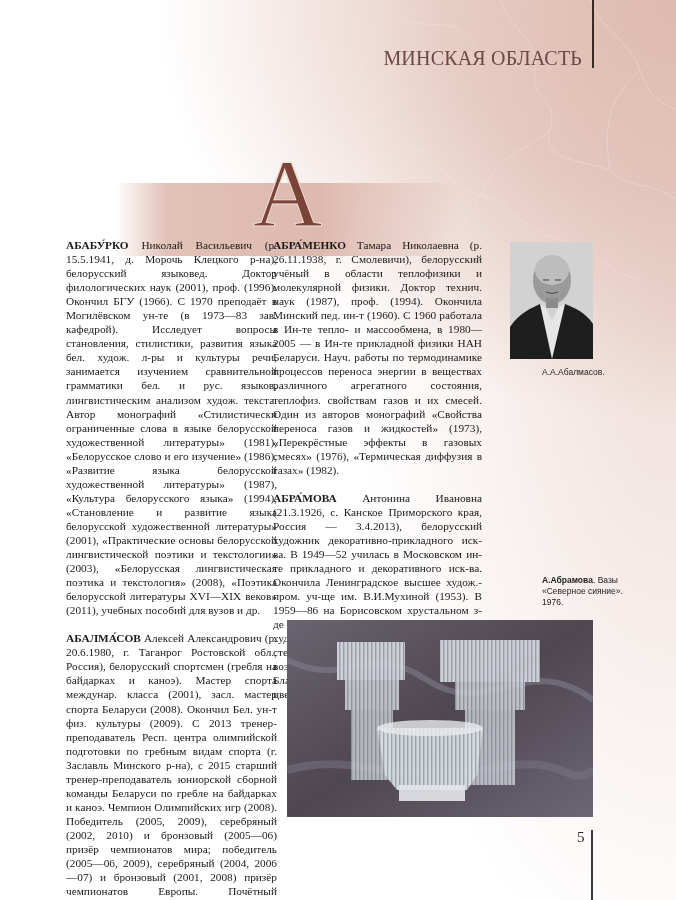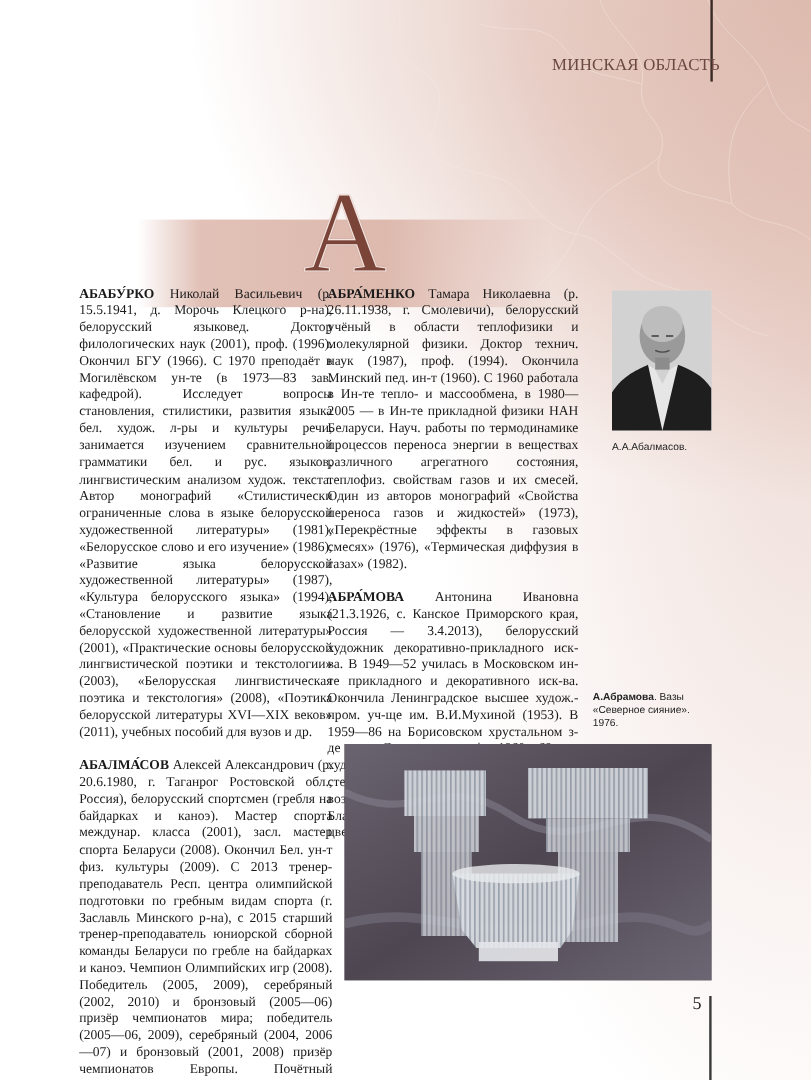--- a/index.html
+++ b/index.html
@@ -17,22 +17,22 @@
     pointer-events: none;
   }
   .bg-cracks {
     position: absolute; left: 300px; top: 0; width: 376px; height: 300px;
     opacity: 0.55; pointer-events: none;
   }
   .header-rule {
     position: absolute; left: 592px; top: 0; width: 2px; height: 68px; background: #3a2a26;
   }
   .region-title {
-    position: absolute; right: 76px; top: 47px;
-    font-size: 14px; letter-spacing: 0.2px; color: #6b4843;
+    position: absolute; right: 94px; top: 47px;
+    font-size: 20px; letter-spacing: 0.2px; color: #6b4843;
     font-family: "Liberation Serif", "DejaVu Serif", serif;
   }
   .letter-band {
     position: absolute; left: 115px; top: 183px; width: 345px; height: 73px;
     background: linear-gradient(90deg, rgba(225,192,182,0) 0%, rgba(222,186,175,0.9) 15%, rgba(220,182,170,0.95) 60%, rgba(225,192,182,0.4) 90%, rgba(225,192,182,0) 100%);
   }
   .big-letter {
     position: absolute; left: 253px; top: 146px;
     font-size: 96px; line-height: 1; color: #7a4438;
     font-family: "Liberation Serif", "DejaVu Serif", serif;
@@ -48,24 +48,24 @@
   .col .name { font-weight: bold; }
   .col-left { left: 66px; top: 238px; width: 211px; }
   .col-mid { left: 273px; top: 238px; width: 209px; }
   .photo-portrait {
     position: absolute; left: 510px; top: 242px; width: 83px; height: 117px;
     background: linear-gradient(180deg, #d8d8d8 0%, #c8c8c8 100%);
     overflow: hidden;
   }
   .caption {
     position: absolute; font-family: "Liberation Sans", "DejaVu Sans", sans-serif;
-    font-size: 8.5px; line-height: 11px; color: #222;
+    font-size: 8.5px; line-height: 11px; color: #222; margin-left: 32px;
   }
   .caption-portrait { left: 510px; top: 367px; }
-  .caption-vases { left: 494px; top: 575px; width: 90px; }
+  .caption-vases { left: 510px; top: 575px; width: 90px; }
   .caption-vases b { font-weight: bold; }
   .photo-vases {
     position: absolute; left: 287px; top: 620px; width: 306px; height: 197px;
     overflow: hidden; background: #5a5258;
   }
   .page-num {
     position: absolute; left: 577px; top: 829px; font-size: 15px; color: #222;
     font-family: "Liberation Serif", "DejaVu Serif", serif;
   }
   .footer-rule {

